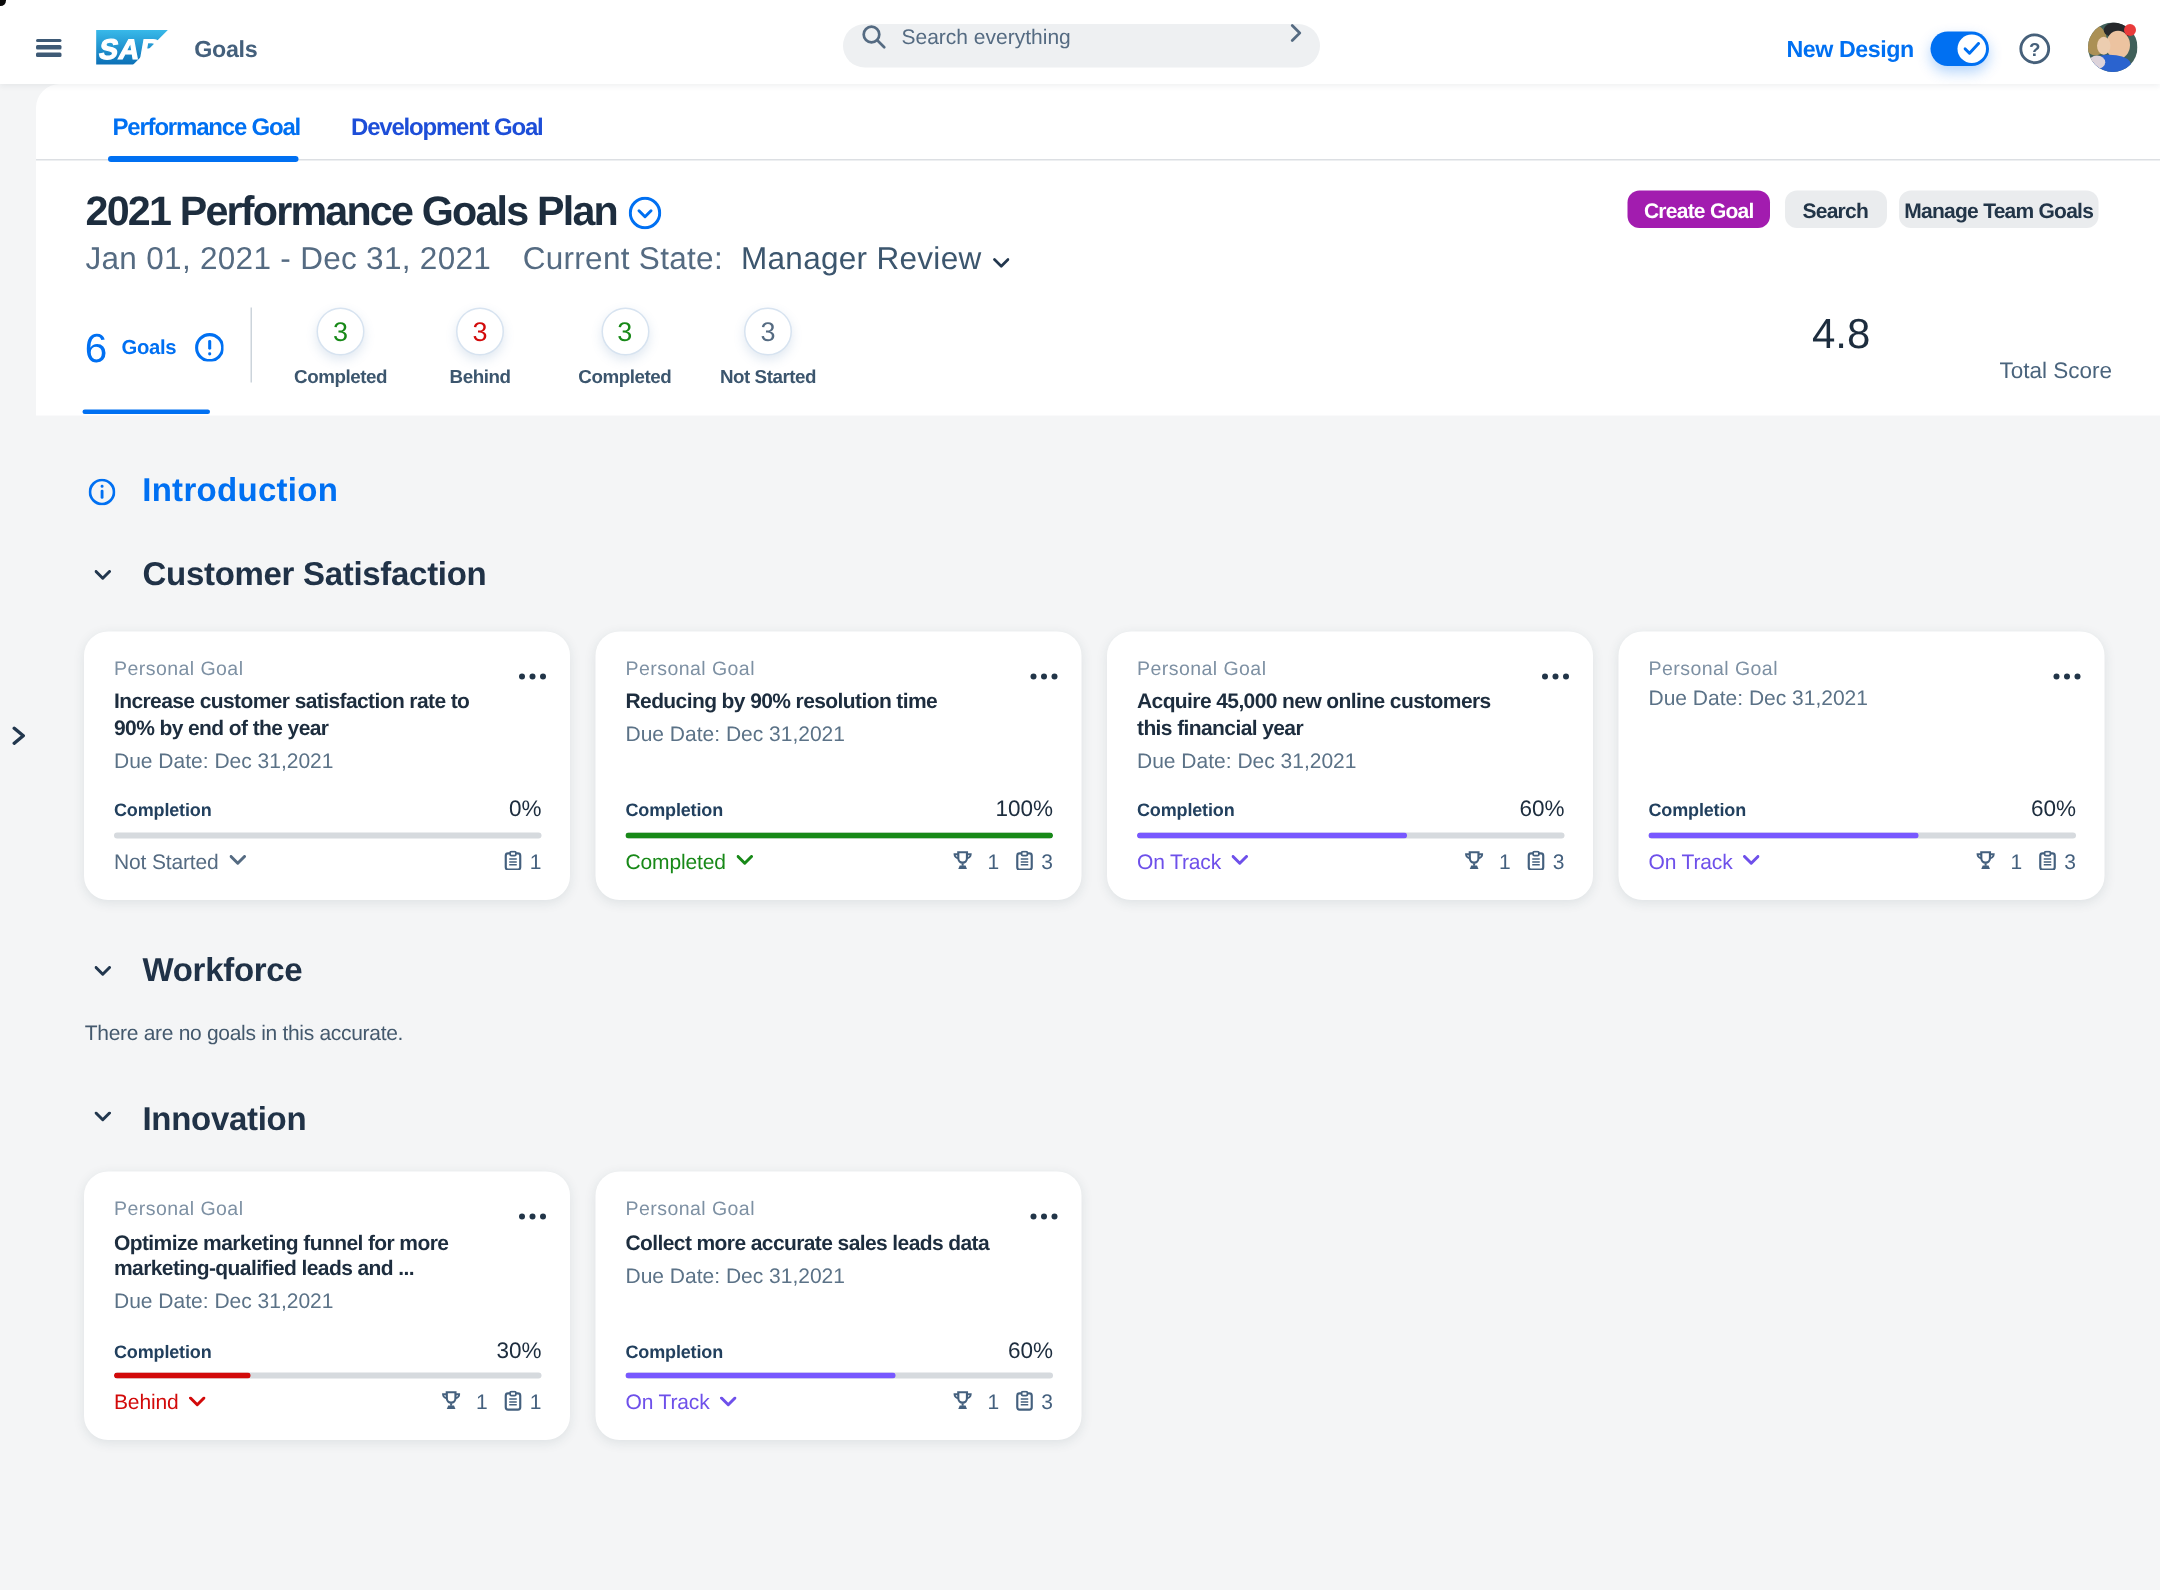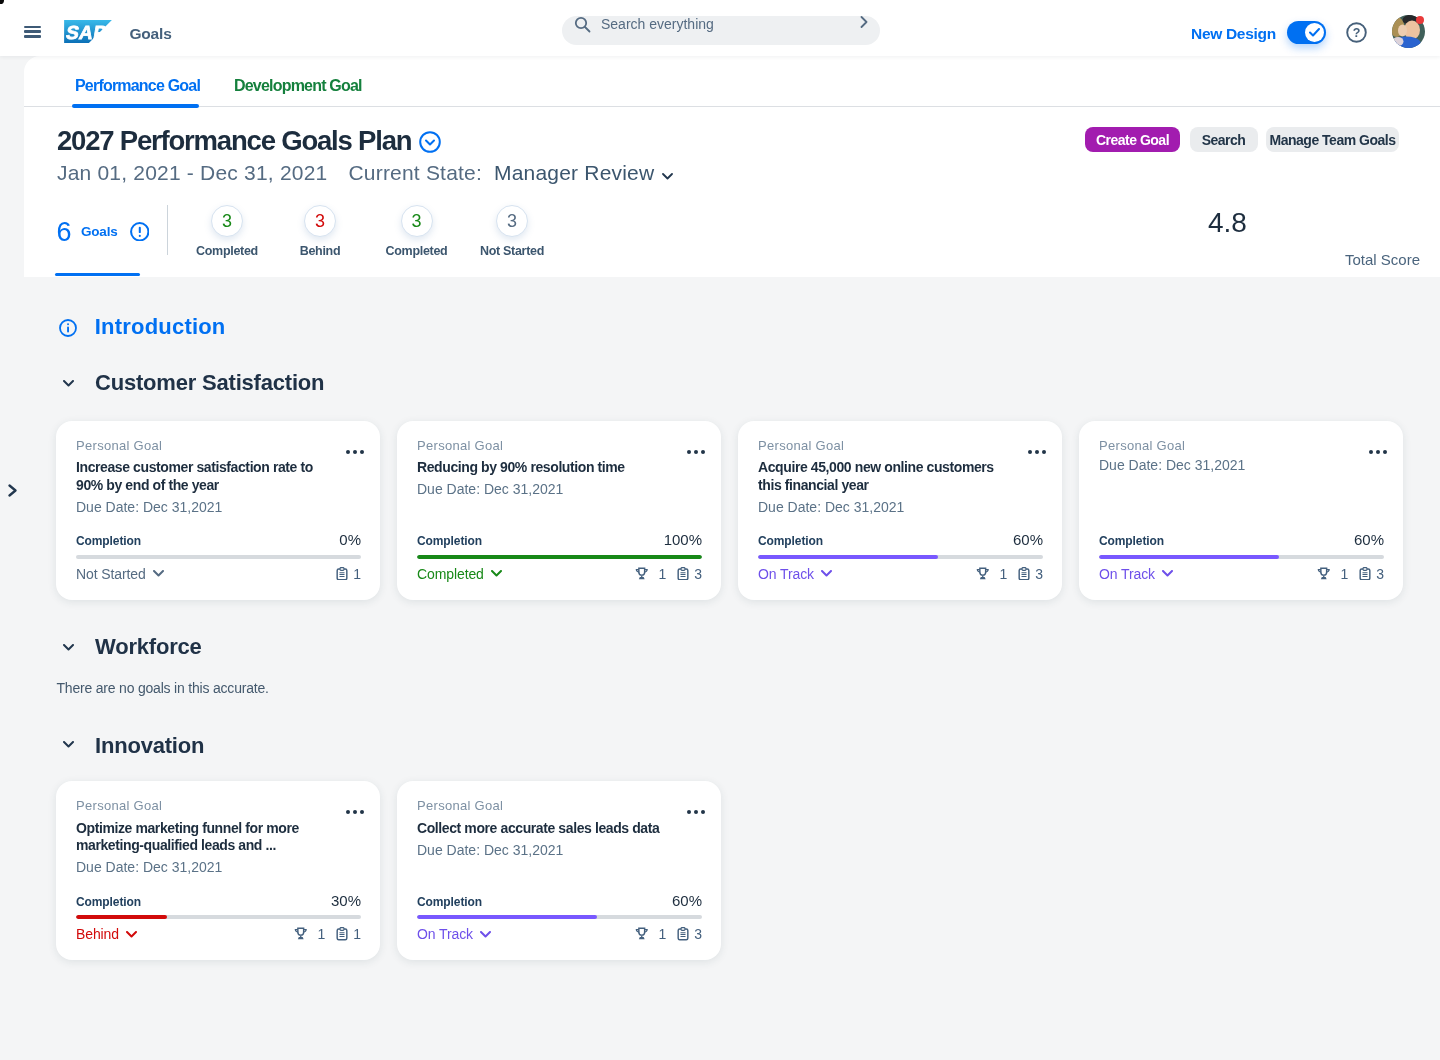--- a/index.html
+++ b/index.html
@@ -29,21 +29,21 @@
 .btn.gray { background:#eaecee; color:#223548; }
 
 
 #six { position:absolute; left:56.5px; top:218.5px; font-size:27px; color:#0070f2; line-height:27px; }
 #goalsLbl { position:absolute; left:81px; top:224px; font-size:13.5px; font-weight:bold; color:#0070f2; line-height:16px; letter-spacing:-0.2px; }
 #vdiv { position:absolute; left:167px; top:205px; width:1px; height:50px; background:#ccd4db; }
 .statcirc { position:absolute; top:205px; width:32px; height:32px; background:#fff; border:1px solid #d7e3f0; border-radius:50%; box-shadow:0 3px 7px rgba(85,130,180,.18); display:flex; align-items:center; justify-content:center; font-size:18px; }
 .statlbl { position:absolute; top:244.3px; width:120px; text-align:center; font-size:12.5px; font-weight:bold; color:#3c566e; letter-spacing:-0.3px; }
 #goalsunderline { position:absolute; left:55px; top:272.5px; width:85px; height:3px; background:#0070f2; border-radius:1.5px; }
 #score { position:absolute; right:32px; top:209px; width:200px; text-align:left; font-size:28px; color:#1d2d3e; line-height:28px; }
-#scorelbl { position:absolute; right:20px; top:238.5px; width:200px; text-align:right; font-size:15px; color:#4a647d;margin-top:12px; }
+#scorelbl { position:absolute; right:32px; top:238.5px; width:200px; text-align:right; font-size:15px; color:#4a647d; }
 
 
 .sechead { position:absolute; font-size:22px; font-weight:bold; color:#203247; line-height:22px; letter-spacing:-0.2px; }
 .sechead.blue { color:#0070f2; }
 #nogoals { position:absolute; left:56.5px; top:679.5px; font-size:14px; color:#44596d; letter-spacing:-0.2px; }
 
 
 .card { position:absolute; width:324px; height:179px; background:#fff; border-radius:16px; box-shadow:0 2px 8px rgba(34,54,73,.10); padding:17px 19px 18px 20px; display:flex; flex-direction:column; }
 .card .ptype { font-size:13px; color:#7d90a3; line-height:15px; letter-spacing:0.3px; }
 .card .dots { position:absolute; right:16px; top:19px; }
@@ -130,24 +130,24 @@
     </g>
   </svg>
   <svg class="abs" style="left:1416px; top:16.2px;" width="8" height="8">
       <circle cx="4" cy="4" r="4" fill="#e93b3b"></circle>
     </svg>
 </div>
 
 <div id="panel"></div>
 <div id="tabline"></div>
 <div class="tab" style="left:75px; color:#0070f2;">Performance Goal</div>
-<div class="tab" style="left:234px; color:#15803d;">Development Goal</div>
+<div class="tab" style="left:234px; color:#1d4ed8;">Development Goal</div>
 <div id="tabunderline"></div>
 
-<div id="pagetitle">2027 Performance Goals Plan</div>
+<div id="pagetitle">2021 Performance Goals Plan</div>
 <svg class="abs" style="left:418.5px; top:131px;" width="22" height="22" viewBox="0 0 22 22">
   <circle cx="11" cy="11" r="9.8" fill="none" stroke="#0070f2" stroke-width="2"></circle>
   <path d="M7 9.5 L11 13.5 L15 9.5" fill="none" stroke="#0070f2" stroke-width="2" stroke-linecap="round" stroke-linejoin="round"></path>
 </svg>
 <div id="subtitle">Jan 01, 2021 - Dec 31, 2021<span style="display:inline-block;width:21px;"></span>Current State:<span style="display:inline-block;width:12px;"></span><span style="color:#3c566e;">Manager Review</span><span style="display:inline-block;width:8px;"></span><svg width="11" height="7" viewBox="0 0 11 7">
       <path d="M1 1 L5.5 5.5 L10 1" fill="none" stroke="#22374e" stroke-width="1.8" stroke-linecap="round" stroke-linejoin="round"></path>
     </svg></div>
 
 <div class="btn blue" style="left:1085px; width:95px;">Create Goal</div>
 <div class="btn gray" style="left:1189.5px; width:68px;">Search</div>

